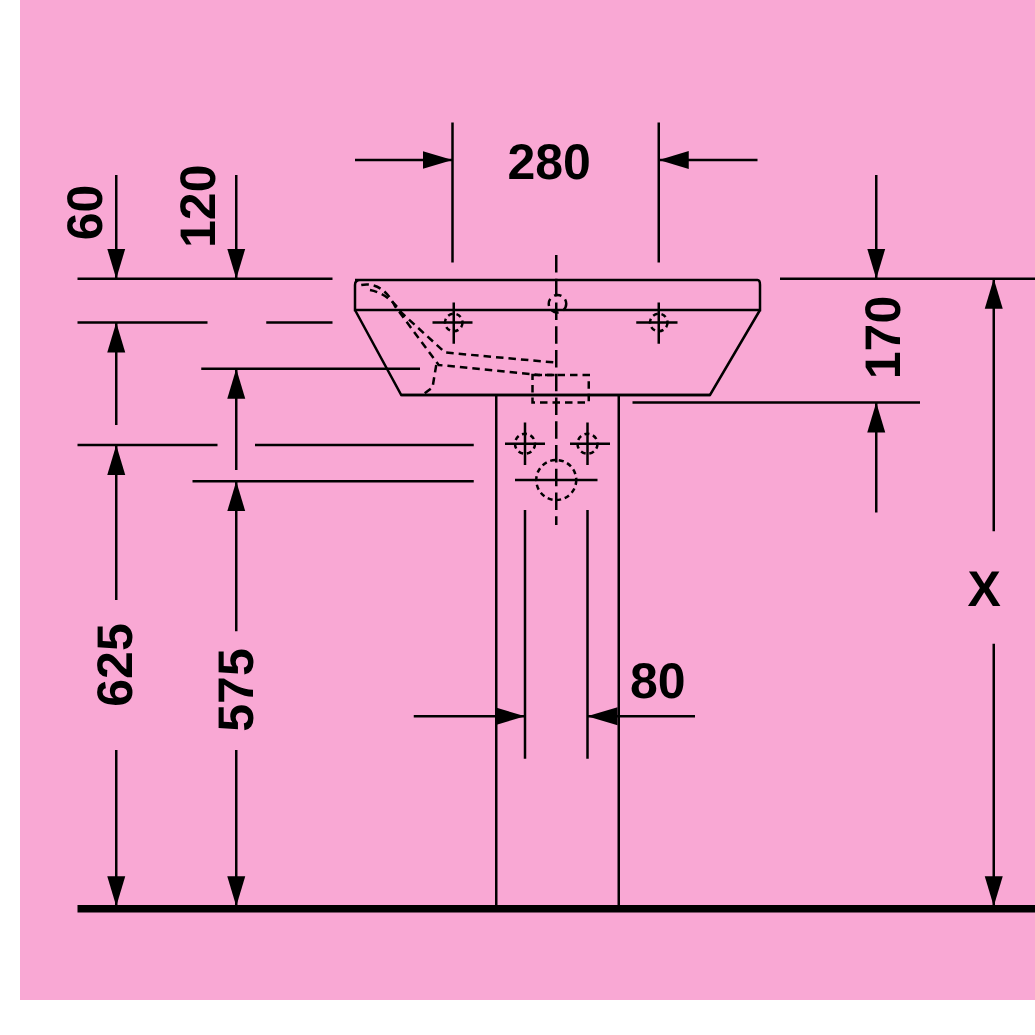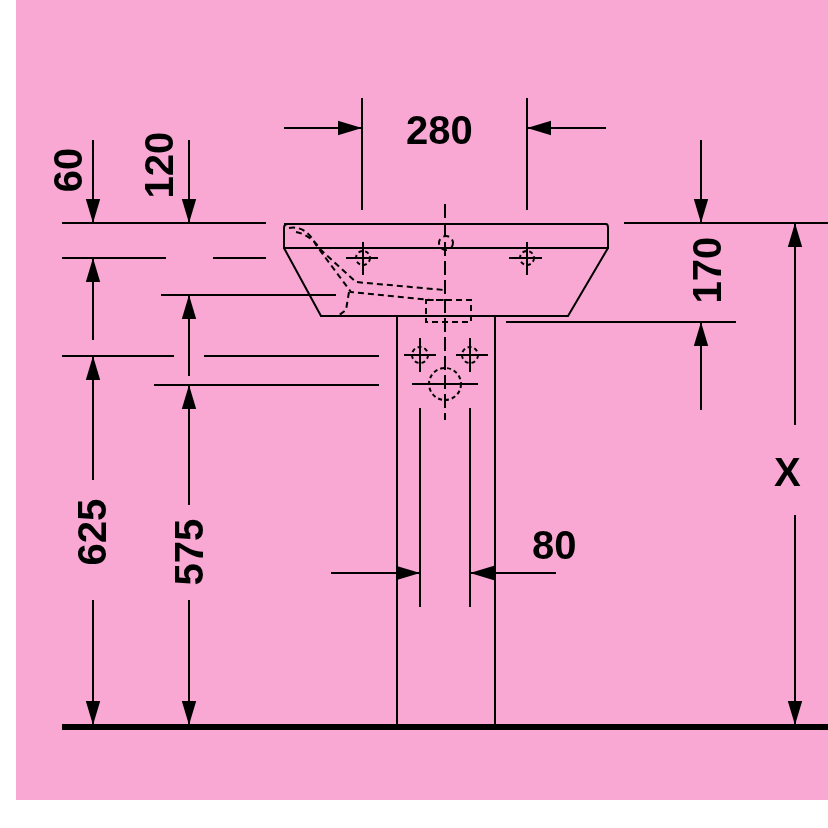--- a/index.html
+++ b/index.html
@@ -95,16 +95,16 @@
     <line x1="315" y1="573" x2="404" y2="573" marker-end="url(#ah)"></line>
     <line x1="540" y1="573" x2="454" y2="573" marker-end="url(#ah)"></line>
   </g>
 </svg>
 
 <div class="dim" style="left:390px;top:110px;">280</div>
 <div class="dim rot" style="left:30px;top:150px;">60</div>
 <div class="dim rot" style="left:110px;top:145px;">120</div>
 <div class="dim rot" style="left:658px;top:250px;">170</div>
 <div class="dim" style="left:758px;top:452px;">X</div>
-<div class="dim" style="left:516px;top:525px;">80</div>
+<div class="dim" style="left:488px;top:525px;">80</div>
 <div class="dim rot" style="left:43px;top:512px;">625</div>
 <div class="dim rot" style="left:140px;top:532px;">575</div>
 </div>
 
 </body></html>

